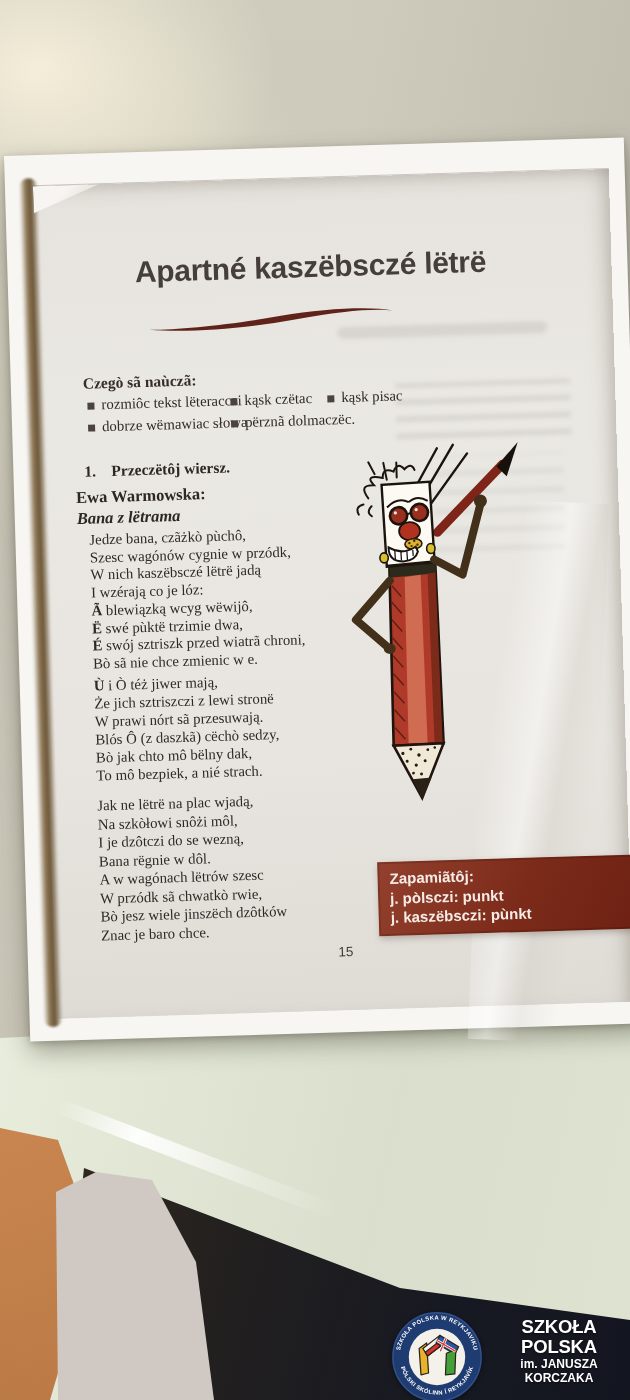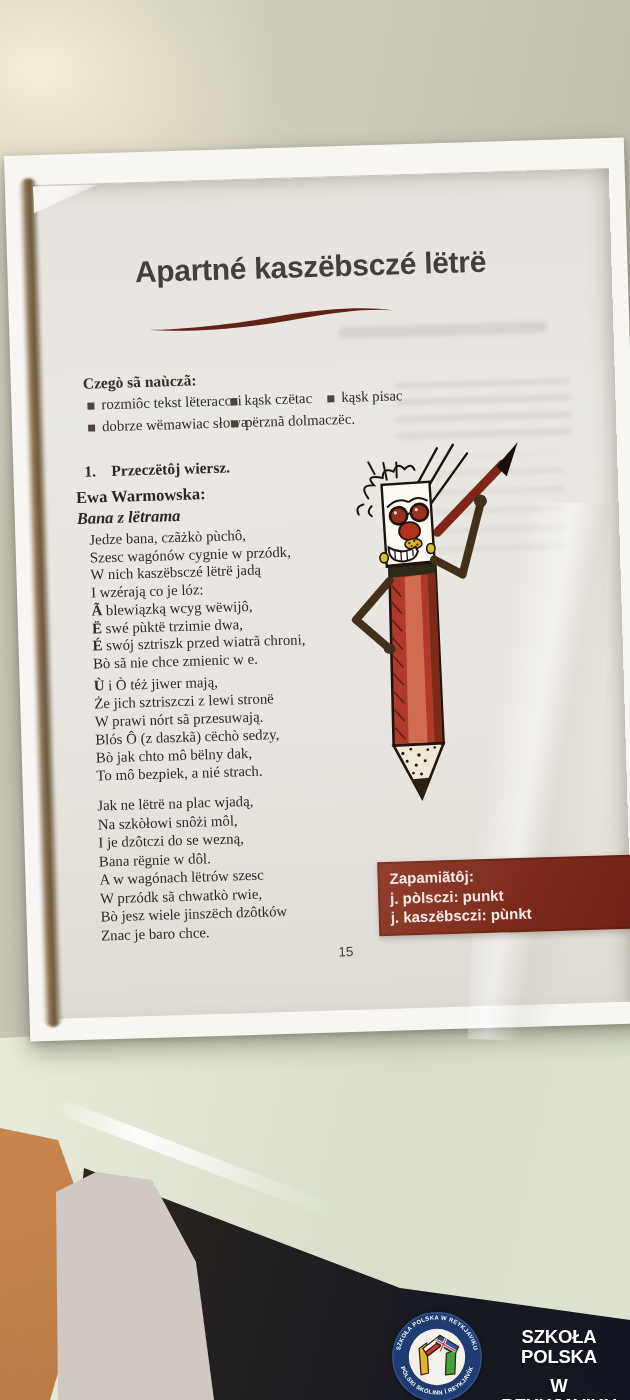--- a/index.html
+++ b/index.html
@@ -93,21 +93,21 @@
 
   .vignette{position:absolute;inset:0;pointer-events:none;
     background:radial-gradient(120% 120% at 50% 40%,rgba(0,0,0,0) 60%,rgba(60,55,45,.12) 100%);}
 
   
   .watermark{position:absolute;left:390px;top:1310px;width:240px;display:flex;align-items:flex-start;}
   .emblem{width:94px;height:94px;flex:0 0 auto;filter:drop-shadow(0 1px 2px rgba(0,0,0,.45));}
   .wm-text{margin-left:6px;margin-top:7px;width:138px;text-align:center;color:#fff;
     font-family:"Liberation Sans","DejaVu Sans",sans-serif;font-weight:700;
     text-shadow:0 1px 2px rgba(0,0,0,.5);}
-  .wm-l1,.wm-l2{font-size:18.5px;line-height:19.5px;letter-spacing:-.2px;margin-top:10px;}
+  .wm-l1,.wm-l2{font-size:18.5px;line-height:19.5px;letter-spacing:-.2px;}
   .wm-l3{font-size:12px;line-height:14px;margin-top:1px;}
 </style>
 </head>
 <body>
 
 <div class="photo">
   <div class="bg-top"></div>
   <div class="table-edge"></div>
   <div class="edge-glint"></div>
   <div class="dark-under"></div>
@@ -293,18 +293,17 @@
       <path d="M50,32.5 L70,44" stroke="#d5342c" stroke-width="1.3"></path>
       <text font-size="6.2" font-weight="bold" fill="#ffffff" letter-spacing="0.4" font-family="Liberation Sans, sans-serif">
         <textPath href="#rt" startOffset="50%" text-anchor="middle">SZKOŁA POLSKA W REYKJAVIKU</textPath>
       </text>
       <text font-size="6.2" font-weight="bold" fill="#ffffff" letter-spacing="0.4" font-family="Liberation Sans, sans-serif">
         <textPath href="#rb" startOffset="50%" text-anchor="middle">PÓLSKI SKÓLINN Í REYKJAVÍK</textPath>
       </text>
     </svg>
     <div class="wm-text">
       <div class="wm-l1">SZKOŁA POLSKA</div>
-      <div class="wm-l2">W REYKJAVIKU</div>
       <div class="wm-l3">im. JANUSZA KORCZAKA</div>
 
     </div>
   </div>
 </div>
 
 </body></html>

